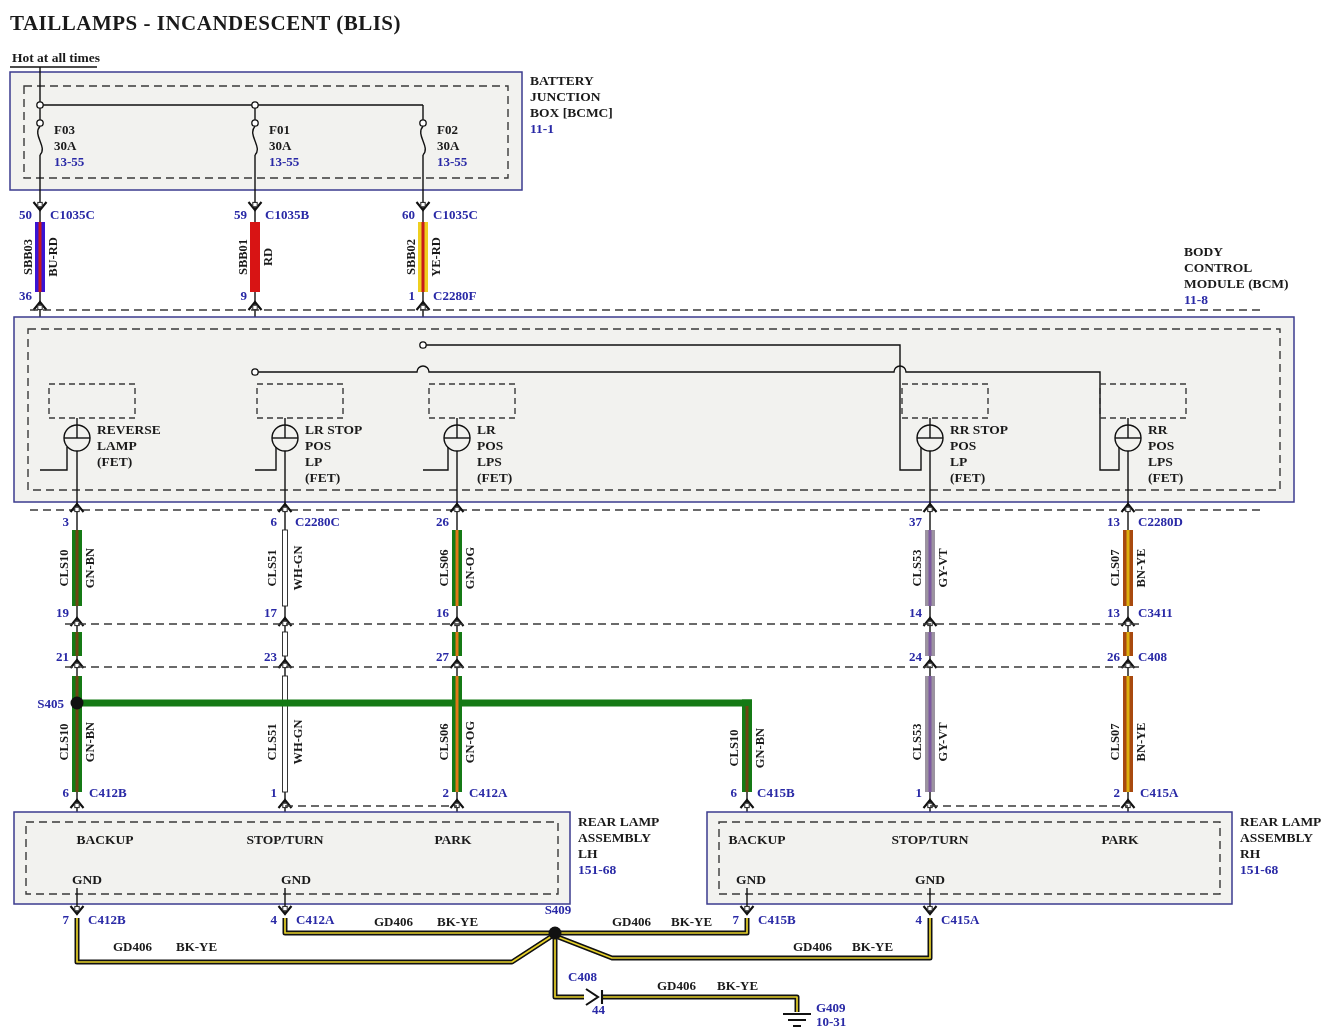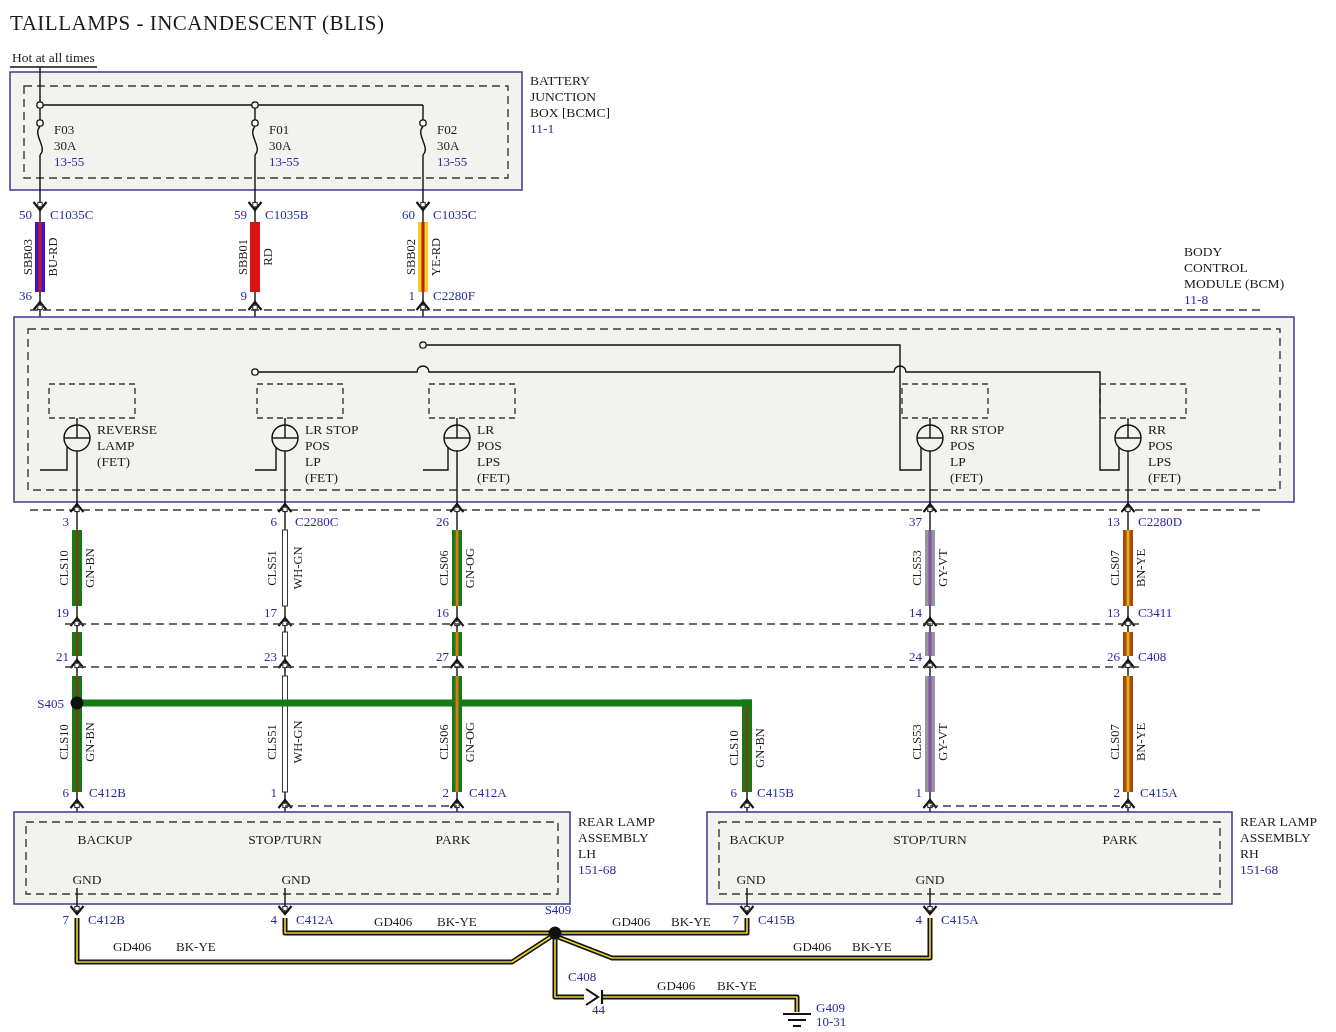--- a/index.html
+++ b/index.html
@@ -1,16 +1,16 @@
 <!DOCTYPE html>
 <html><head>
 <meta charset="utf-8">
 <style>
   html,body{margin:0;padding:0;background:#fff;}
-  #stage{position:relative;width:1336px;height:1032px;background:#ffffff;overflow:hidden;}
+  #stage{position:relative;width:1336px;height:1032px;background:#ffffff;overflow:hidden;font-weight:bold;}
   svg{font-family:"Liberation Serif","DejaVu Serif",serif;}
   .t{fill:#1a1a1a;}
   .b{fill:#2929a6;}
   .fs20{font-size:21px;letter-spacing:0.5px;}
   .fs13{font-size:13.5px;}
   .fs12{font-size:13px;}
   .rot{font-size:12.5px;}
   .ae{text-anchor:end;}
   .am{text-anchor:middle;}
   .wire{stroke:#111;stroke-width:1.4;fill:none;}

